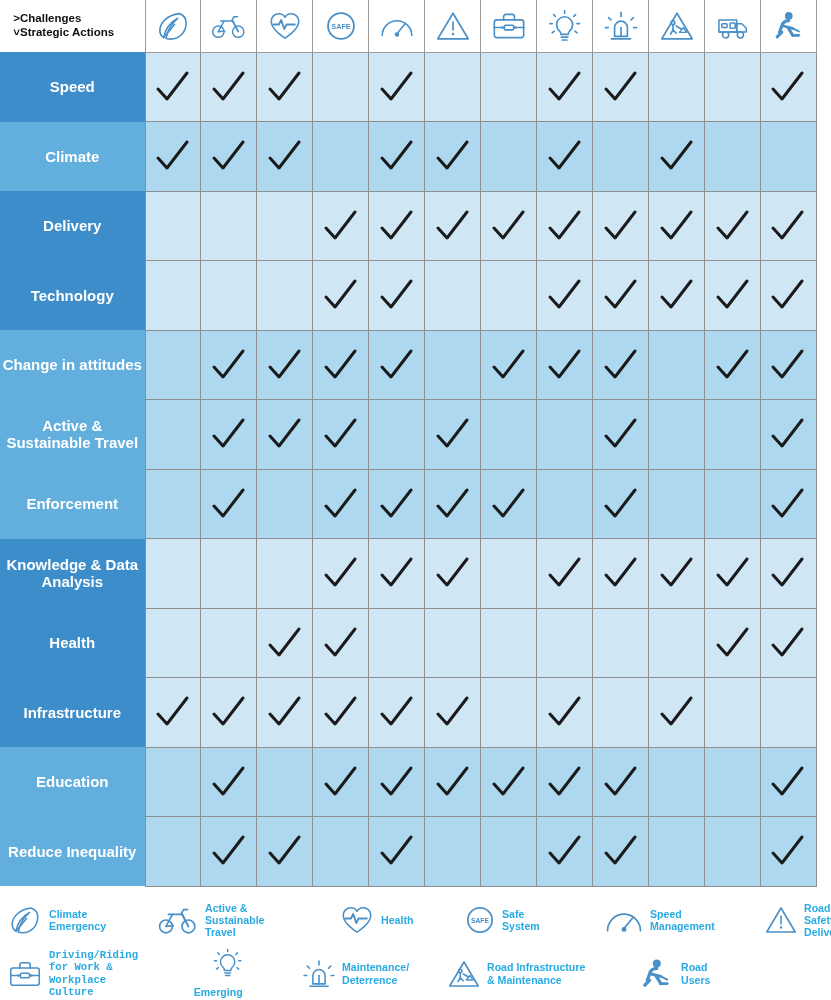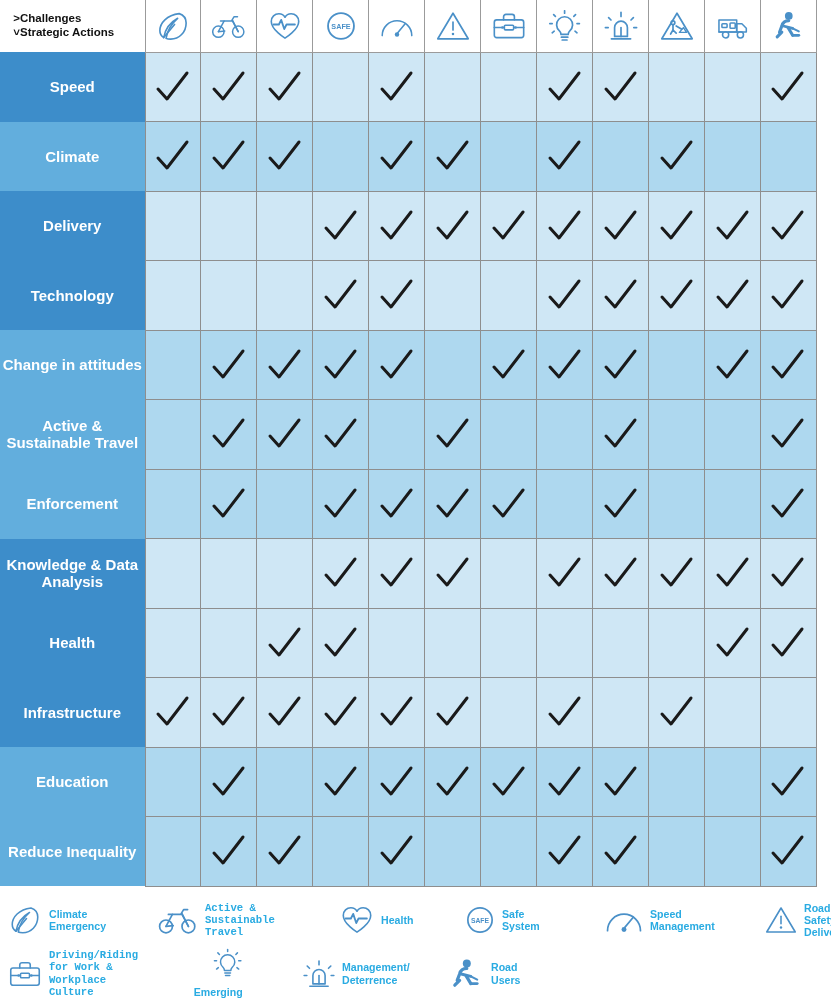--- a/index.html
+++ b/index.html
@@ -569,21 +569,21 @@
         <div class="lg" style="width: 150px;">
           <span class="lgicon">
             <svg width="34" height="30" viewBox="0 0 44 40" fill="none" stroke="#4a90c8" stroke-width="2.1" stroke-linecap="round" stroke-linejoin="round">
               <path d="M30 4C14 6 5 16 5 26c0 4 2 7 5 9 2-12 9-20 18-25-7 6-13 14-15 26 2 1 4 1 6 1 11 0 20-9 20-21 0-5-3-10-9-12z"></path>
               <path d="M10 35L24 18"></path>
             </svg>
           </span>
           <span class="lgtext">Climate
 Emergency</span>
         </div>
-        <div class="lg" style="width: 182px; font-family: Liberation Mono, monospace;">
+        <div class="lg" style="width: 182px;">
           <span class="lgicon">
             <svg width="40" height="32" viewBox="0 0 48 40" fill="none" stroke="#4a90c8" stroke-width="2.1" stroke-linecap="round" stroke-linejoin="round">
               <circle cx="9" cy="28" r="8"></circle>
               <circle cx="37" cy="28" r="8"></circle>
               <path d="M9 28l8-15h12l8 15"></path>
               <path d="M17 13h-5"></path>
               <path d="M28 12l3-5h5"></path>
               <path d="M9 28l9-1"></path>
               <path d="M37 28l-8-16"></path>
             </svg>
@@ -675,22 +675,36 @@
               <path d="M13 33V22a8 8 0 0 1 16 0v11z"></path>
               <path d="M9 36h24"></path>
               <path d="M21 22v11"></path>
               <path d="M21 8V3"></path>
               <path d="M8.5 12.5L5.5 9.5"></path>
               <path d="M33.5 12.5l3-3"></path>
               <path d="M5 22H1.5"></path>
               <path d="M37 22h3.5"></path>
             </svg>
           </span>
-          <span class="lgtext">Management/
+          <span class="lgtext">Maintenance/
 Deterrence</span>
+        </div>
+        <div class="lg" style="width: 190px;">
+          <span class="lgicon">
+            <svg width="32" height="30" viewBox="0 0 42 40" fill="none" stroke="#4a90c8" stroke-width="2.1" stroke-linecap="round" stroke-linejoin="round">
+              <path d="M21 4L40 36H2z"></path>
+              <circle cx="16" cy="16" r="2.3"></circle>
+              <path d="M16 19v6"></path>
+              <path d="M13 30l3-5 4 4"></path>
+              <path d="M20 20l7 4"></path>
+              <path d="M24 28h9l-4-6z" stroke-width="1.8"></path>
+            </svg>
+          </span>
+          <span class="lgtext">Road Infrastructure
+&amp; Maintenance</span>
         </div>
         <div class="lg" style="width: 81px;">
           <span class="lgicon">
             <svg width="36" height="32" viewBox="0 0 44 40" fill="none" stroke="#4a90c8" stroke-width="2.1" stroke-linecap="round" stroke-linejoin="round">
               <circle cx="23" cy="7" r="5" fill="#4a90c8" stroke="none"></circle>
               <path d="M23 13c-5 0-8 3-9 7l-3 8" stroke-width="4"></path>
               <path d="M14 28l-6 6" stroke-width="4"></path>
               <path d="M16 20l12 3" stroke-width="3.6"></path>
               <path d="M28 23l8 4" stroke-width="2.6"></path>
               <path d="M22 22l6 10" stroke-width="4"></path>

